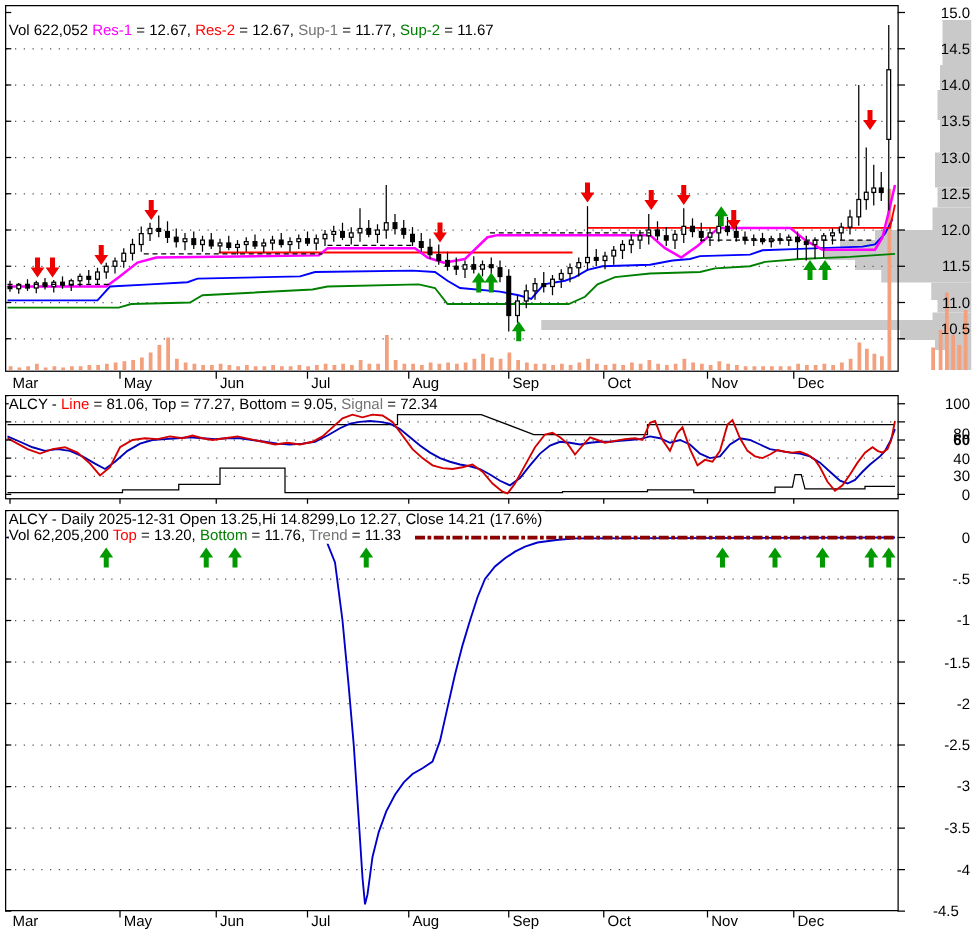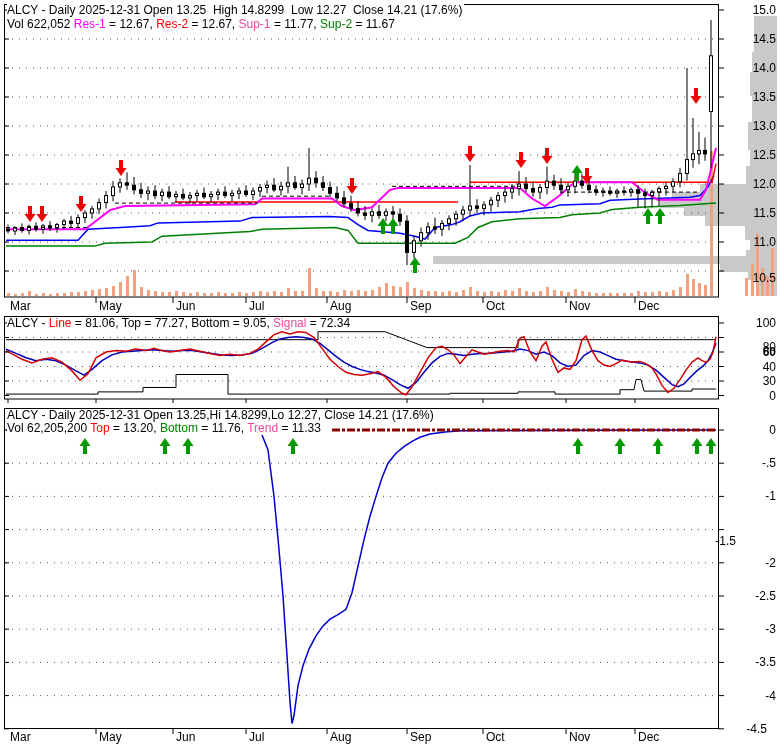--- a/index.html
+++ b/index.html
@@ -4,21 +4,21 @@
 <style>
   html,body{margin:0;padding:0;background:#fff}
   #stage{position:relative;width:780px;height:745px;background:#fff;overflow:hidden;
          font-family:"Liberation Sans","DejaVu Sans",sans-serif}
   #chart-svg{position:absolute;left:0;top:0;z-index:1}
   #labels{position:absolute;left:0;top:0;width:752px;height:745px;z-index:4;pointer-events:none}
   .hdr{position:absolute;font-size:12px;line-height:13px;white-space:pre;color:#000;
        background:#fff;z-index:5;padding:0 2px 0 0}
   .ylab{position:absolute;font-size:12px;width:40px;text-align:right;color:#000;line-height:14px}
   .xlab{position:absolute;font-size:12px;color:#000;line-height:14px}
-  .mag{color:#FF00FF}.red{color:#FF0000}.blu{color:#ec4899}.grn{color:#008000}
+  .mag{color:#FF00FF}.red{color:#FF0000}.blu{color:#737373}.grn{color:#008000}
 </style>
 </head>
 <body>
 
 <div id="stage">
   <svg id="chart-svg" width="780" height="745">
       <rect x="754" y="16" width="23" height="36" fill="#C9C9C9"></rect>
       <rect x="752" y="52" width="25" height="20" fill="#C9C9C9"></rect>
       <rect x="750" y="72" width="27" height="24" fill="#C9C9C9"></rect>
       <rect x="752" y="96" width="25" height="26" fill="#C9C9C9"></rect>
@@ -486,58 +486,57 @@
       <line x1="96" y1="728" x2="96" y2="734" stroke="#000"></line>
       <line x1="173" y1="728" x2="173" y2="734" stroke="#000"></line>
       <line x1="246" y1="728" x2="246" y2="734" stroke="#000"></line>
       <line x1="327" y1="728" x2="327" y2="734" stroke="#000"></line>
       <line x1="407" y1="728" x2="407" y2="734" stroke="#000"></line>
       <line x1="483" y1="728" x2="483" y2="734" stroke="#000"></line>
       <line x1="566" y1="728" x2="566" y2="734" stroke="#000"></line>
       <line x1="635" y1="728" x2="635" y2="734" stroke="#000"></line>
     </svg>
 
-  <div class="hdr" style="left:7px;top:4px"><span>ALCY - Daily 2025-12-31 Open 13.25  High 14.8299  Low 12.27  Close 14.21 (17.6%)</span></div>
   <div class="hdr" style="left:7px;top:18px"><span>Vol 622,052 </span><span class="mag">Res-1</span><span> = 12.67, </span><span class="red">Res-2</span><span> = 12.67, </span><span class="blu">Sup-1</span><span> = 11.77, </span><span class="grn">Sup-2</span><span> = 11.67</span></div>
 
   <div class="hdr" style="left:7px;top:317px"><span>ALCY - </span><span class="red">Line</span><span> = 81.06, </span><span>Top = 77.27, Bottom = 9.05, </span><span class="blu">Signal</span><span> = 72.34</span></div>
 
   <div class="hdr" style="left:7px;top:409px"><span>ALCY - Daily 2025-12-31 Open 13.25,Hi 14.8299,Lo 12.27, Close 14.21 (17.6%)</span></div>
   <div class="hdr" style="left:7px;top:422px"><span>Vol 62,205,200 </span><span class="red">Top</span><span> = 13.20, </span><span class="grn">Bottom</span><span> = 11.76, </span><span class="blu">Trend</span><span> = 11.33</span></div>
 
   <div id="labels">
       <div class="ylab" style="left: 736px; top: 3px;">15.0</div>
       <div class="ylab" style="left: 736px; top: 32px;">14.5</div>
       <div class="ylab" style="left: 736px; top: 61px;">14.0</div>
       <div class="ylab" style="left: 736px; top: 90px;">13.5</div>
       <div class="ylab" style="left: 736px; top: 119px;">13.0</div>
       <div class="ylab" style="left: 736px; top: 148px;">12.5</div>
       <div class="ylab" style="left: 736px; top: 177px;">12.0</div>
       <div class="ylab" style="left: 736px; top: 206px;">11.5</div>
       <div class="ylab" style="left: 736px; top: 235px;">11.0</div>
-      <div class="ylab" style="left: 736px; top: 271px;">10.5</div>
+      <div class="ylab" style="left: 736px; top: 256px;">10.5</div>
       <div class="xlab" style="left: 10px; top: 299px;">Mar</div>
       <div class="xlab" style="left: 99px; top: 299px;">May</div>
       <div class="xlab" style="left: 176px; top: 299px;">Jun</div>
       <div class="xlab" style="left: 249px; top: 299px;">Jul</div>
       <div class="xlab" style="left: 330px; top: 299px;">Aug</div>
       <div class="xlab" style="left: 410px; top: 299px;">Sep</div>
       <div class="xlab" style="left: 486px; top: 299px;">Oct</div>
       <div class="xlab" style="left: 569px; top: 299px;">Nov</div>
       <div class="xlab" style="left: 638px; top: 299px;">Dec</div>
       <div class="ylab" style="left: 736px; top: 316px;">100</div>
       <div class="ylab" style="left: 736px; top: 340px;">80</div>
       <div class="ylab" style="left: 736px; top: 345px; font-weight: bold;">60</div>
       <div class="ylab" style="left: 736px; top: 359.5px;">40</div>
       <div class="ylab" style="left: 736px; top: 374px;">30</div>
       <div class="ylab" style="left: 736px; top: 388.5px;">0</div>
       <div class="ylab" style="left: 736px; top: 423px;">0</div>
       <div class="ylab" style="left: 736px; top: 456.2px;">-.5</div>
       <div class="ylab" style="left: 736px; top: 489.4px;">-1</div>
-      <div class="ylab" style="left: 696px; top: 522.6px; margin-top: 11px;">-1.5</div>
+      <div class="ylab" style="left: 736px; top: 522.6px;">-1.5</div>
       <div class="ylab" style="left: 736px; top: 555.8px;">-2</div>
       <div class="ylab" style="left: 736px; top: 589px;">-2.5</div>
       <div class="ylab" style="left: 736px; top: 622.2px;">-3</div>
       <div class="ylab" style="left: 736px; top: 655.4px;">-3.5</div>
       <div class="ylab" style="left: 736px; top: 688.6px;">-4</div>
       <div class="ylab" style="left: 727px; top: 721.8px;">-4.5</div>
       <div class="xlab" style="left: 10px; top: 730px;">Mar</div>
       <div class="xlab" style="left: 99px; top: 730px;">May</div>
       <div class="xlab" style="left: 176px; top: 730px;">Jun</div>
       <div class="xlab" style="left: 249px; top: 730px;">Jul</div>

